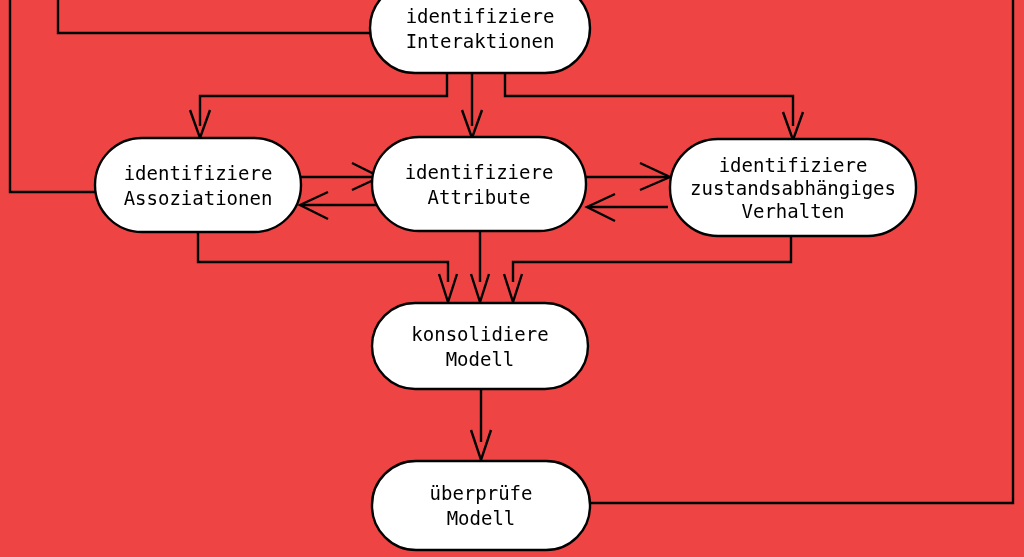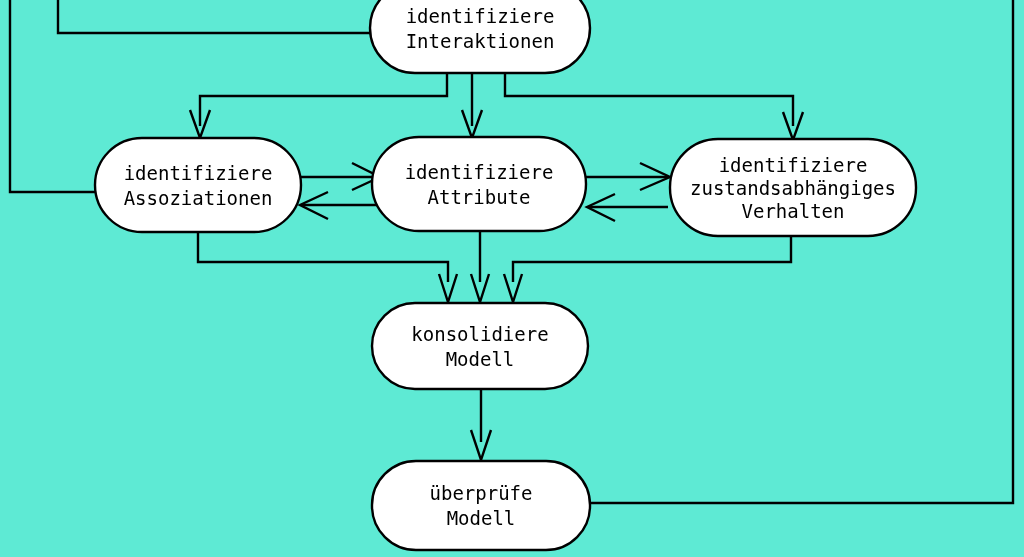--- a/index.html
+++ b/index.html
@@ -7,21 +7,21 @@
     padding: 0;
     background: #ffffff;
   }
   body {
     font-family: "DejaVu Sans Mono", monospace;
   }
   #diagram-root {
     position: relative;
     width: 1024px;
     height: 557px;
-    background: #5eead4;
+    background: #ef4444;
     overflow: hidden;
   }
   svg.flow {
     display: block;
     width: 1024px;
     height: 557px;
   }
   .node-shape {
     fill: #ffffff;
     stroke: #000000;

